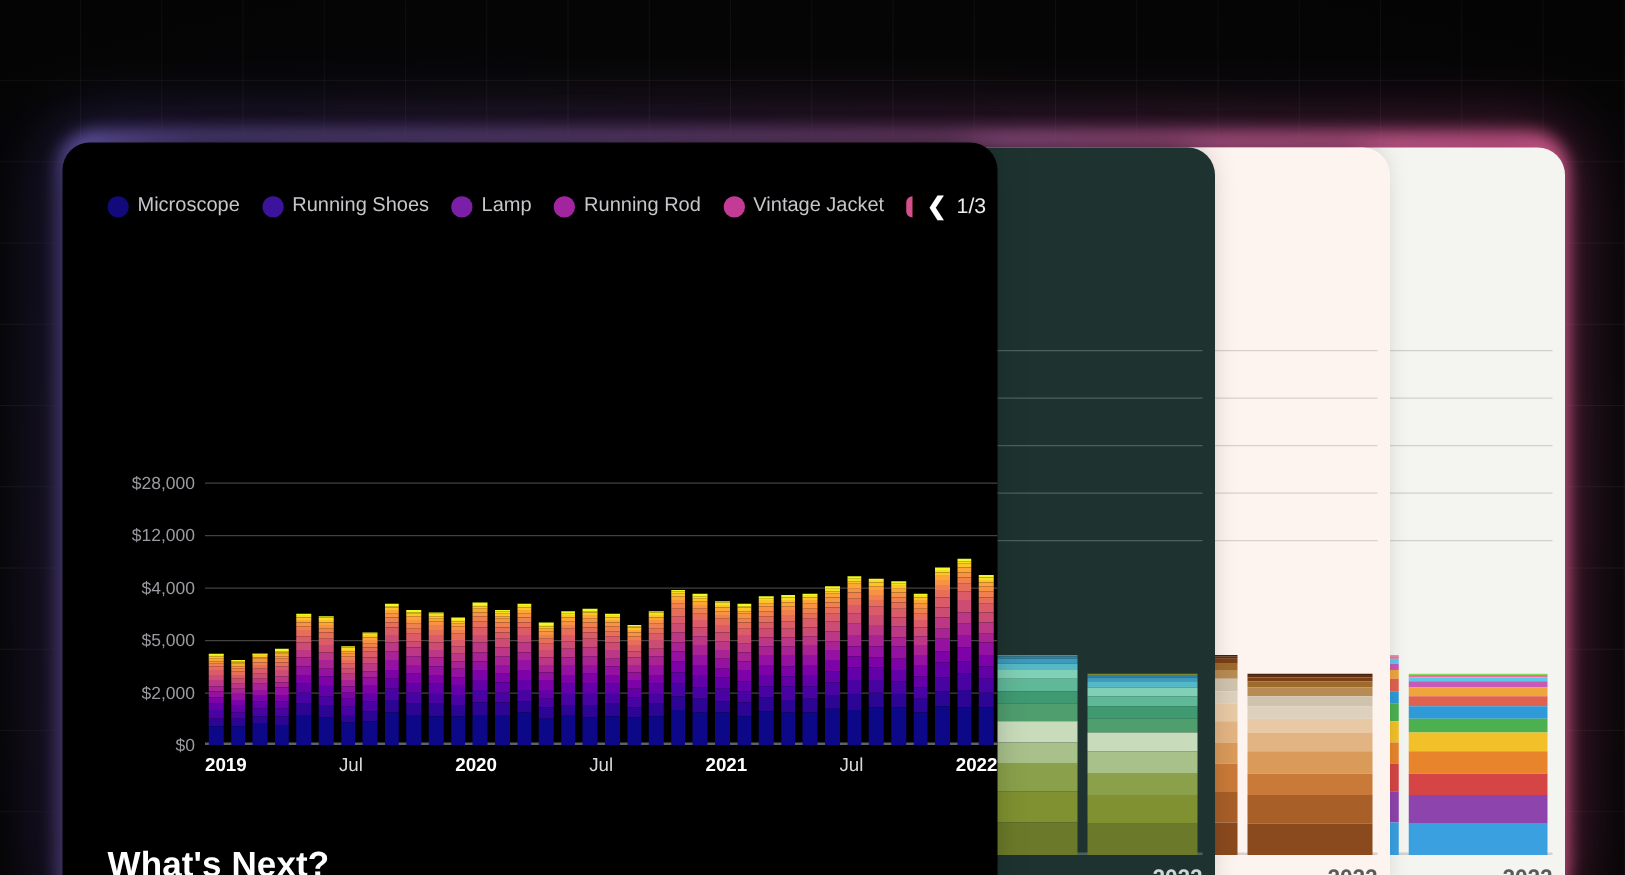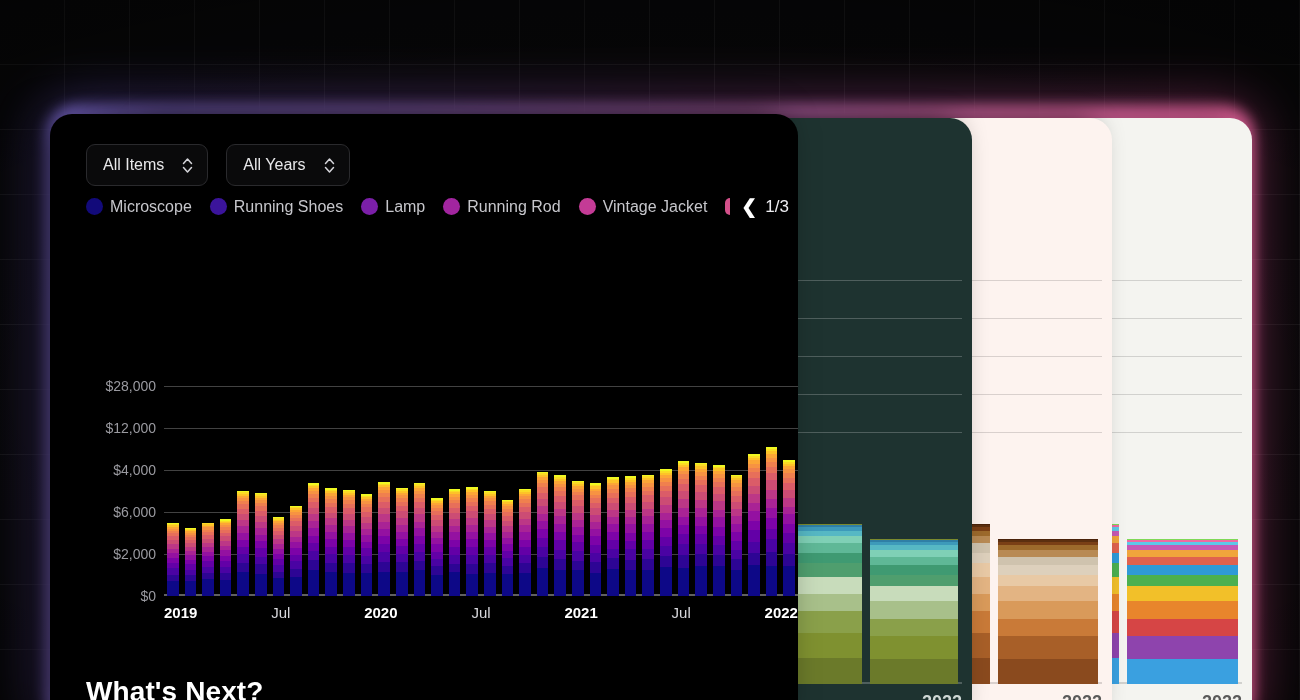--- a/index.html
+++ b/index.html
@@ -615,40 +615,20 @@
         <div class="mini-xlab">
           <span style="font-weight: 400;">Jul</span>
           <span style="font-weight: 700;">2022</span>
         </div>
       </div>
     </div>
 
   <div class="card" id="card-main">
     <div id="main-body">
 
-      <div class="selects">
-        <div class="select">
-          <span>All Items</span>
-          <span class="stepper">
-            <svg width="11" height="17" viewBox="0 0 11 17" fill="none" aria-hidden="true">
-              <path d="M1.5 6.5 L5.5 2 L9.5 6.5" stroke="#d4d4d9" stroke-width="1.5" stroke-linecap="round" stroke-linejoin="round"></path>
-              <path d="M1.5 10.5 L5.5 15 L9.5 10.5" stroke="#d4d4d9" stroke-width="1.5" stroke-linecap="round" stroke-linejoin="round"></path>
-            </svg>
-          </span>
-        </div>
-        <div class="select">
-          <span>All Years</span>
-          <span class="stepper">
-            <svg width="11" height="17" viewBox="0 0 11 17" fill="none" aria-hidden="true">
-              <path d="M1.5 6.5 L5.5 2 L9.5 6.5" stroke="#d4d4d9" stroke-width="1.5" stroke-linecap="round" stroke-linejoin="round"></path>
-              <path d="M1.5 10.5 L5.5 15 L9.5 10.5" stroke="#d4d4d9" stroke-width="1.5" stroke-linecap="round" stroke-linejoin="round"></path>
-            </svg>
-          </span>
-        </div>
-      </div>
 
 
       <div class="legend" id="main-legend">
           <div class="legend-item">
             <span class="legend-dot" style="background: rgb(18, 10, 122);"></span>
             <span>Microscope</span>
           </div>
           <div class="legend-item">
             <span class="legend-dot" style="background: rgb(59, 20, 155);"></span>
             <span>Running Shoes</span>
@@ -670,21 +650,21 @@
             <span class="chev">❮</span>
             <span>1/3</span>
             <span class="chev">❯</span>
           </div>
         </div>
 
       <div id="plot-wrap">
         <div id="ylabels">
             <div style="top: 210px;">$0</div>
             <div style="top: 168px;">$2,000</div>
-            <div style="top: 126px;">$6,000</div>
+            <div style="top: 126px;">$5,000</div>
             <div style="top: 84px;">$4,000</div>
             <div style="top: 42px;">$12,000</div>
             <div style="top: 0px;">$28,000</div>
           </div>
         <div id="plot">
             <div class="gl" style="top: 168px;"></div>
             <div class="gl" style="top: 126px;"></div>
             <div class="gl" style="top: 84px;"></div>
             <div class="gl" style="top: 42px;"></div>
             <div class="gl" style="top: 0px;"></div>

